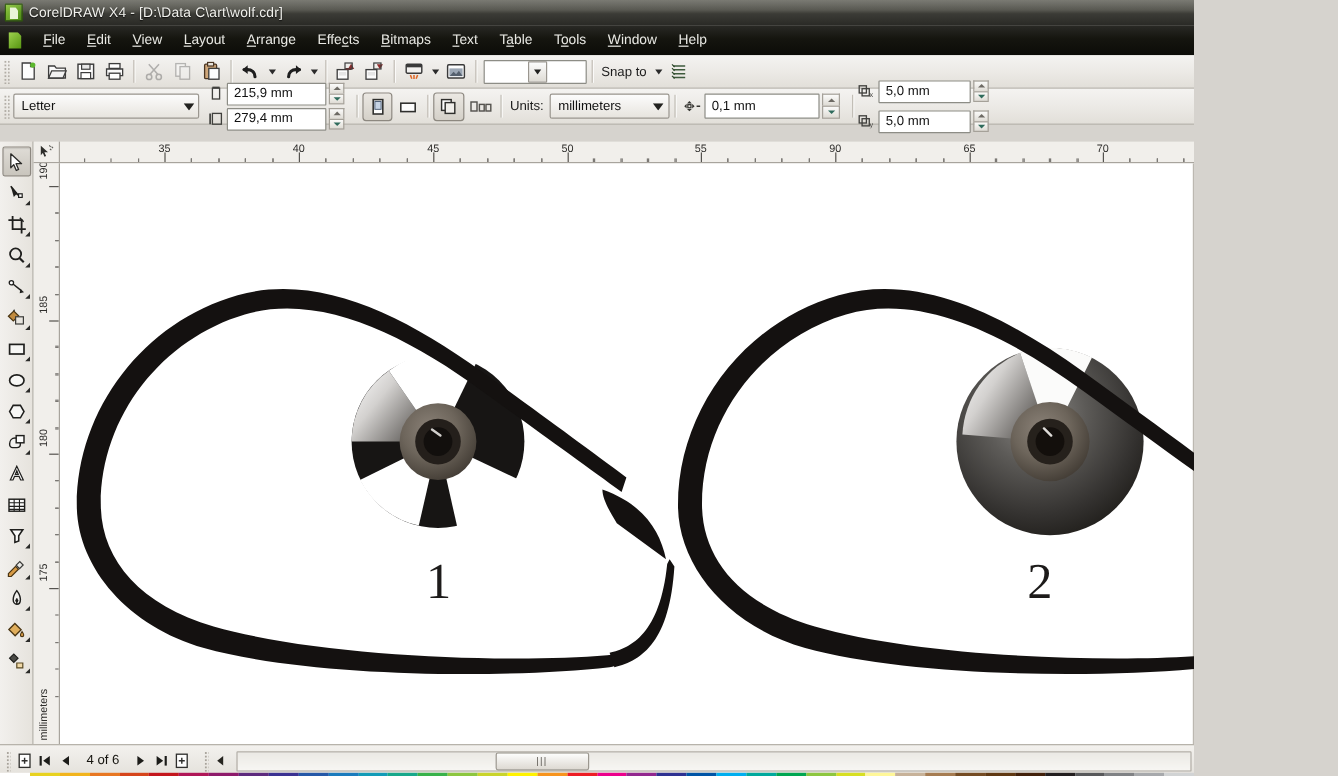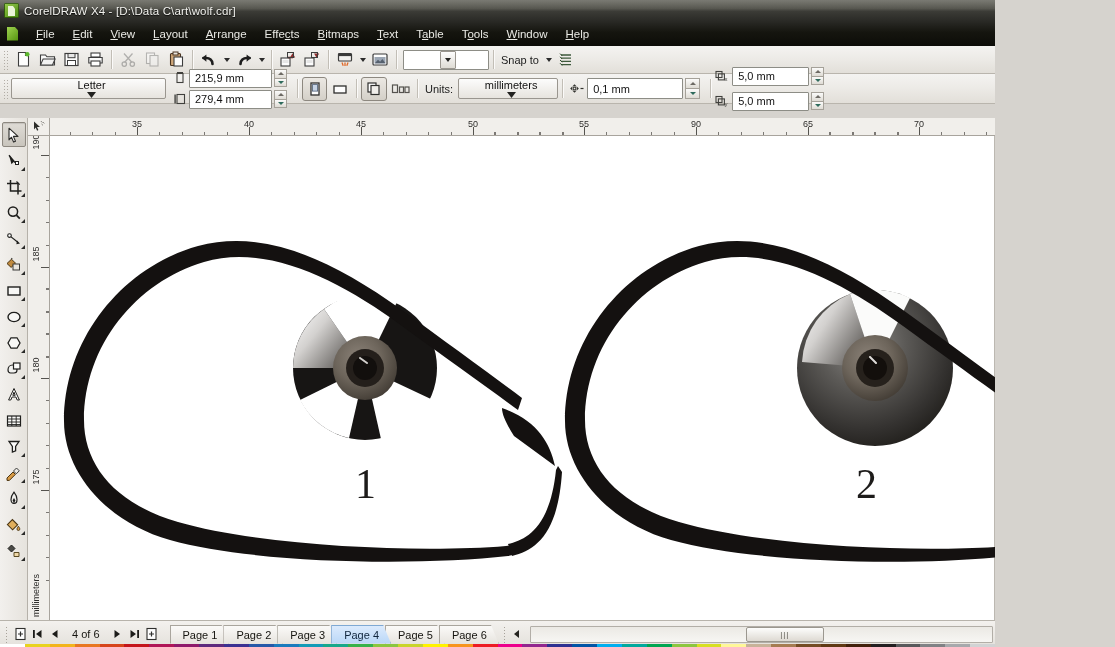--- a/index.html
+++ b/index.html
@@ -110,21 +110,21 @@
     display:flex; align-items:center; justify-content:center; flex:none;
   }
   .combo .cbtn::after {
     content:""; width:0;height:0;border-left:3.5px solid transparent;
     border-right:3.5px solid transparent;border-top:4px solid #21211f;
   }
   .combo-flat {
     height:21px; background: linear-gradient(to bottom,#fcfcfc,#e7e4de);
     border:1px solid #9a968f;
     display:flex; align-items:center; font-size:11px; color:#111;
-    padding-left:6px; border-radius:2px;flex-direction:column;
+    padding-left:6px; border-radius:2px;
   }
   .combo-flat .cv { flex:1; }
   .spin {
     width:13px; height:18px; display:flex; flex-direction:column; flex:none; margin-left:2px;
   }
   .spin i {
     flex:1; background: linear-gradient(to bottom,#fbfbfa,#dedbd4);
     border:1px solid #a5a199; display:flex; align-items:center; justify-content:center;
   }
   .spin i:first-child { border-bottom:none; }
@@ -917,28 +917,20 @@
         <rect x="9.2" y="2" width="1.8" height="8" fill="#1c1c19"></rect>
       </svg>
     </div>
     <div class="nav-btn">
       <svg width="13" height="14" viewBox="0 0 13 14">
         <rect x="2" y="1.5" width="9" height="11" fill="#fdfdfd" stroke="#2f2f2d" stroke-width="1.1"></rect>
         <path d="M6.5 4.5v5M4 7h5" stroke="#2f2f2d" stroke-width="1.2"></path>
       </svg>
     </div>
 
-    <div style="display:flex;align-items:flex-end;height:19px;margin-left:10px;">
-      <div class="ptab">Page 1</div>
-      <div class="ptab">Page 2</div>
-      <div class="ptab">Page 3</div>
-      <div class="ptab active">Page 4</div>
-      <div class="ptab">Page 5</div>
-      <div class="ptab">Page 6</div>
-    </div>
 
     <div class="sb-sep" style="margin-left:10px;"></div>
     <div class="scroll-arrow"></div>
     <div class="hscroll">
       <div class="hthumb">|||</div>
     </div>
   </div>
 
   <div class="palette" id="palette">
       <i style="background: rgb(255, 255, 255);"></i>

